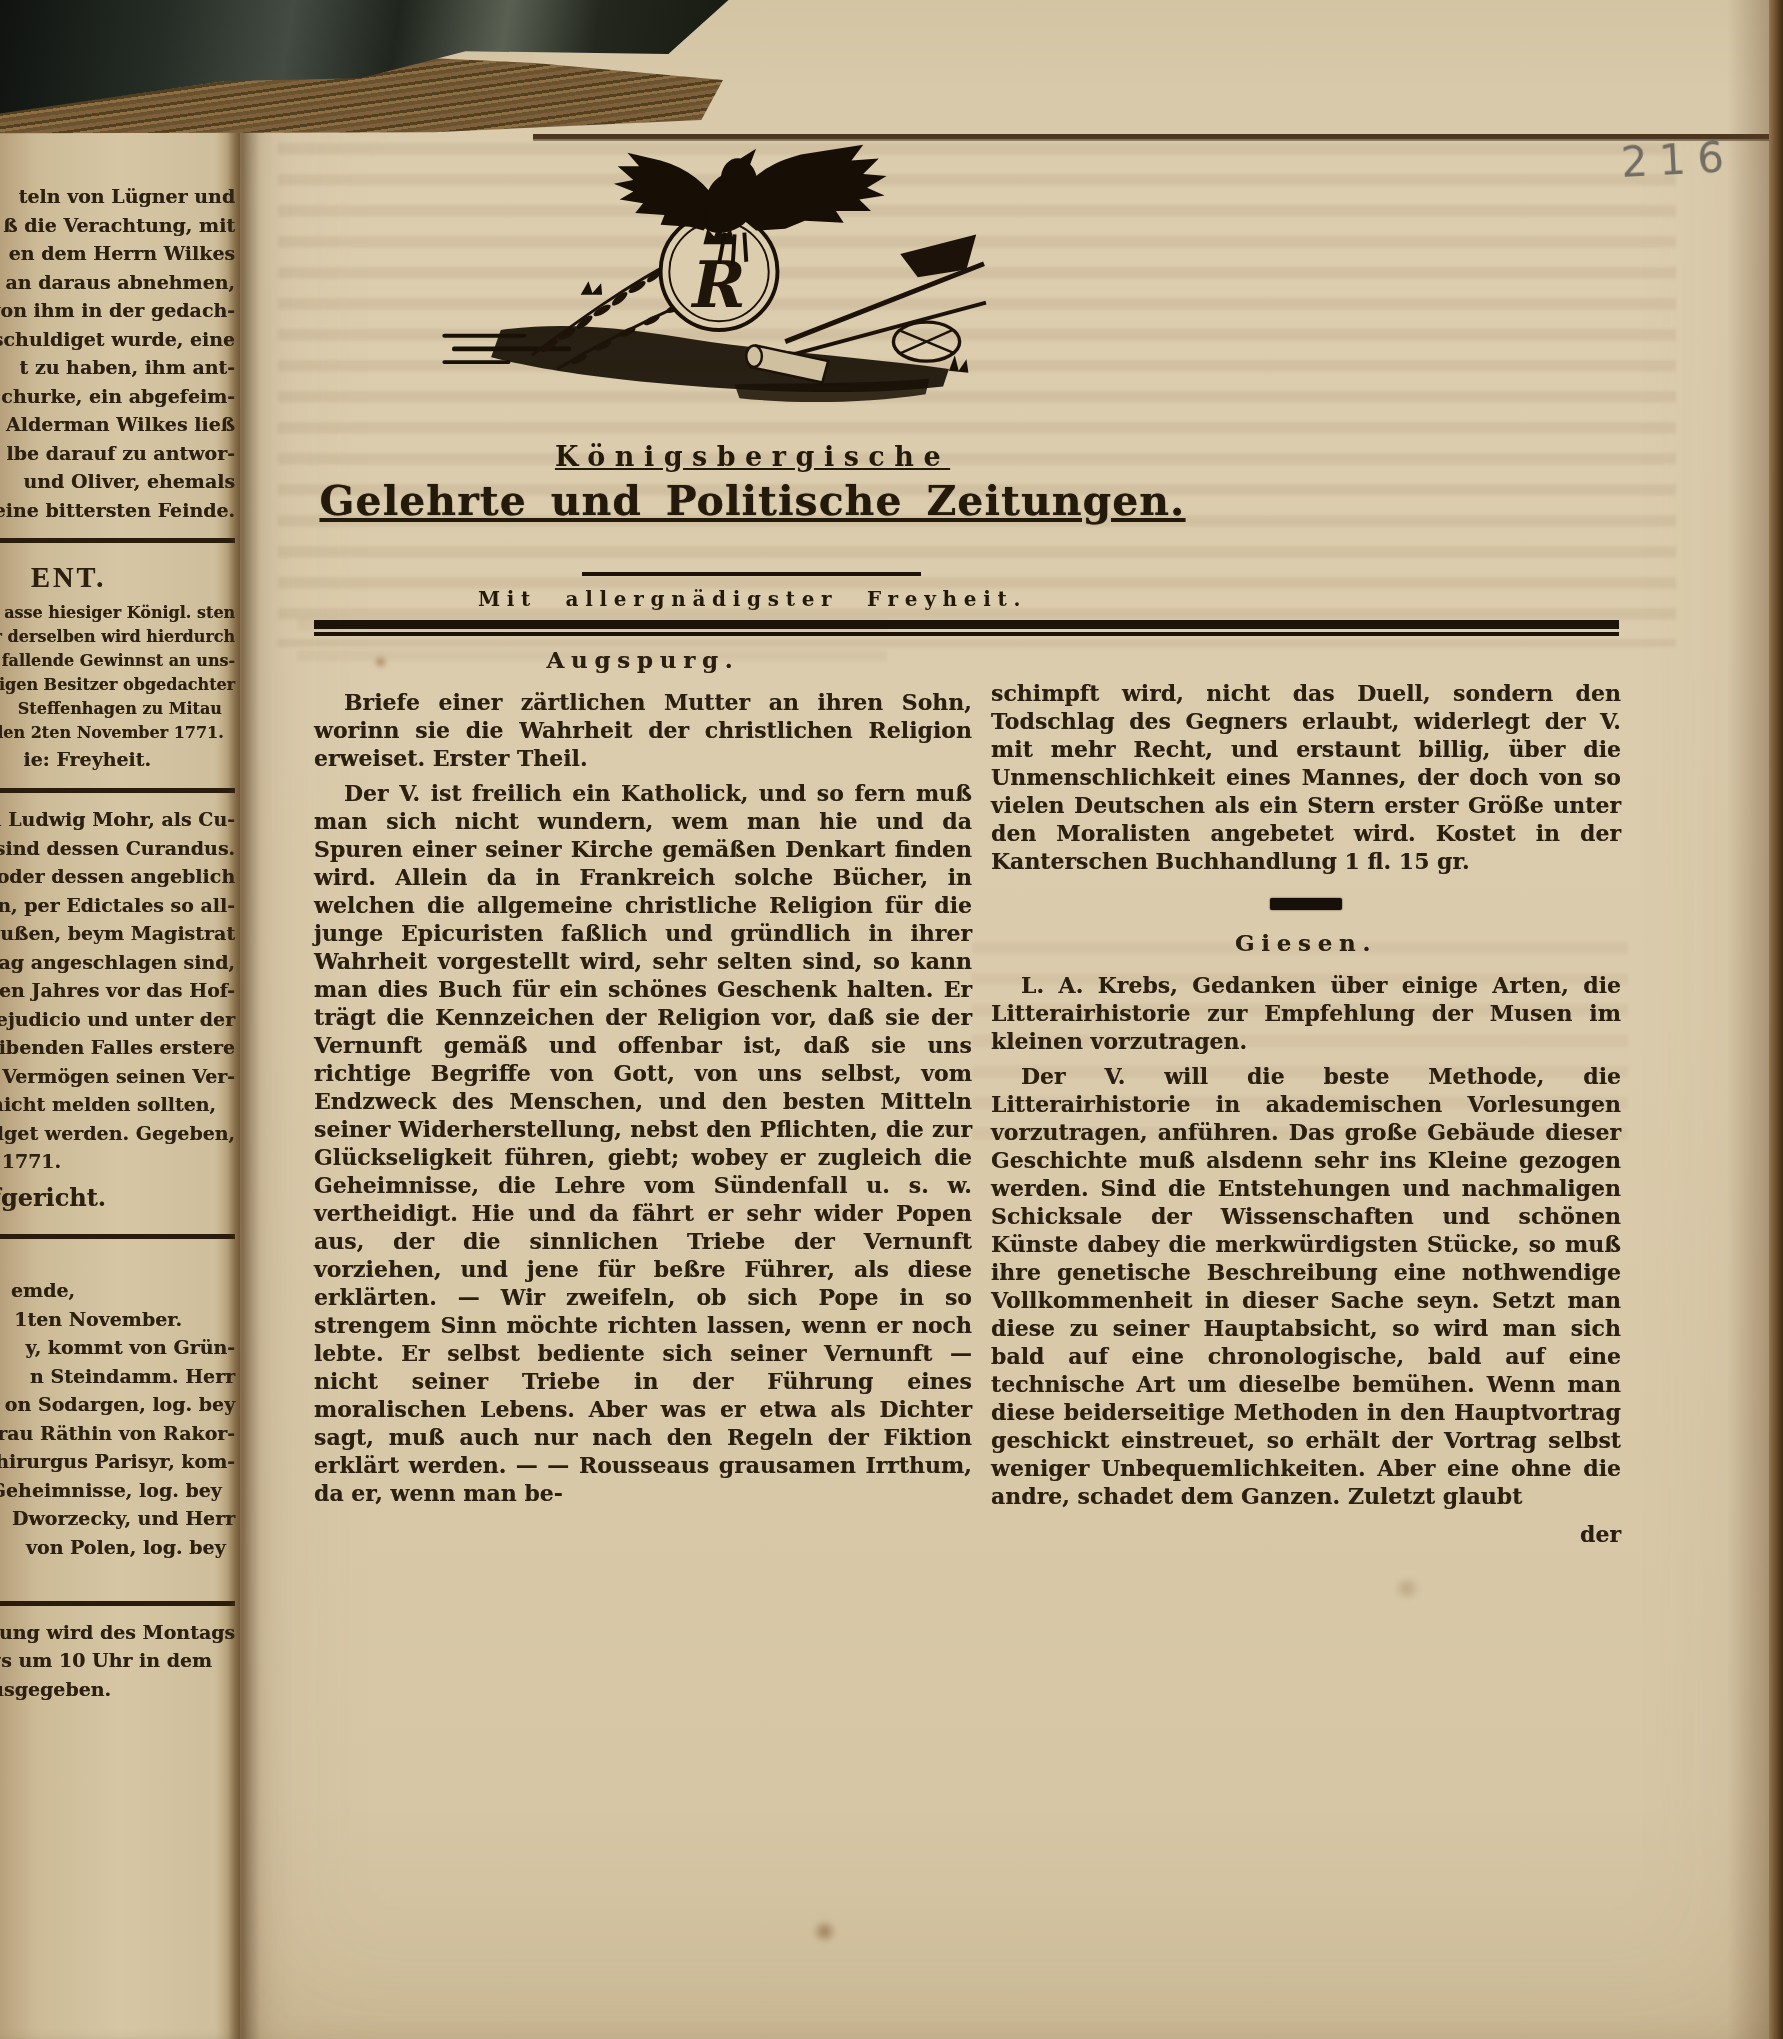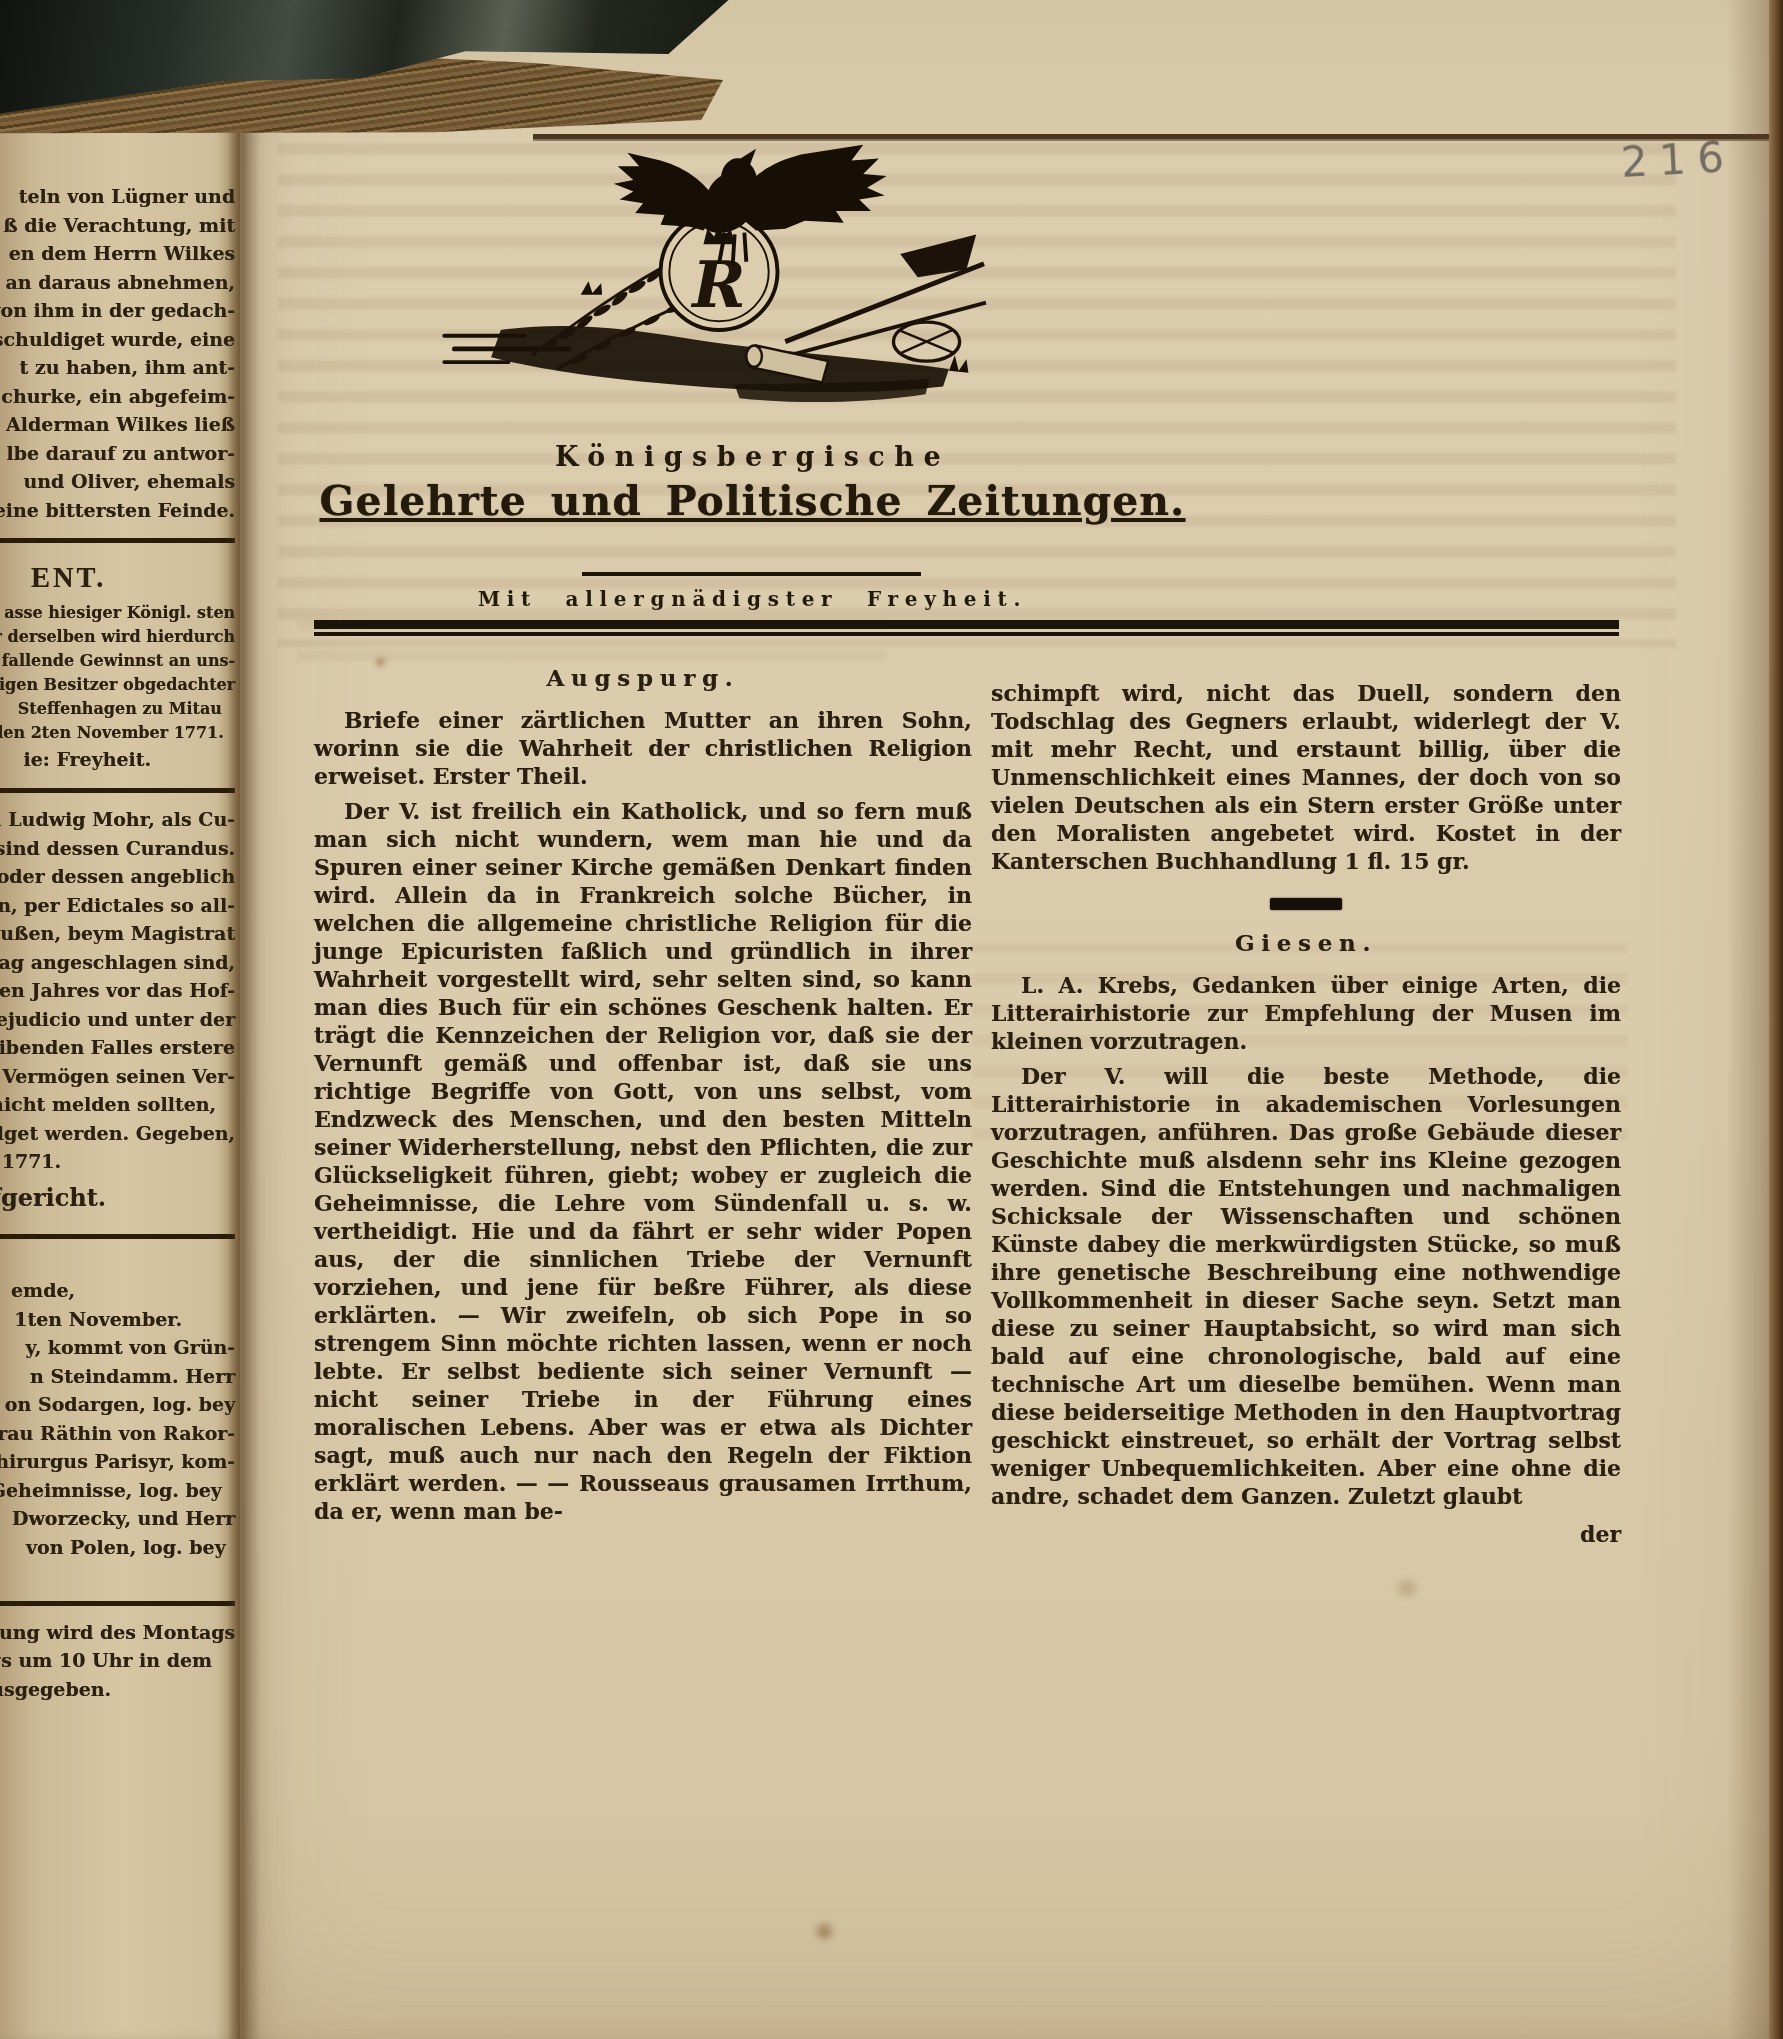--- a/index.html
+++ b/index.html
@@ -42,32 +42,32 @@
     clip-path:polygon(0 34%,40% 10%,74% 22%,100% 40%,97% 82%,60% 95%,0 96%);}
 
   
   .bleed{position:absolute;z-index:1;filter:blur(1.5px);
     background:repeating-linear-gradient(180deg,rgba(122,95,58,0) 0 8.6px,rgba(122,95,58,.22) 11.4px 20px,rgba(122,95,58,0) 23px 31px);}
   .stain{position:absolute;border-radius:50%;filter:blur(2.9px);z-index:1;}
 
   
   .masthead-svg{position:absolute;left:202px;top:139px;z-index:2;}
   .head-center{position:absolute;left:0;width:1025px;text-align:center;z-index:2;color:#241a0c;}
-  .kicker{top:441px;font:bold 27px "DejaVu Serif",serif;letter-spacing:9.5px;}
+  .kicker{top:441px;font:bold 27px "DejaVu Serif",serif;letter-spacing:9.5px;text-decoration:underline;}
   .big-title{top:477px;font:bold 41px/49px "DejaVu Serif",serif;letter-spacing:1px;word-spacing:8.6px;
              text-shadow:0 0 1px rgba(40,26,10,.7);text-decoration:underline;}
   .thin-rule{position:absolute;left:342px;top:572px;width:339px;height:3.8px;background:#1d1309;z-index:2;}
   .motto{top:587px;font:bold 20px "DejaVu Serif",serif;letter-spacing:6.7px;word-spacing:15px;}
   .double-rule{position:absolute;left:74px;top:620px;width:1305px;height:16px;z-index:2;
     background:linear-gradient(180deg,#1c130a 0 8.6px,rgba(0,0,0,0) 8.6px 12.4px,#1c130a 12.4px 15px);}
   .issue-line{top:645px;font:bold 24px "DejaVu Serif",serif;letter-spacing:1px;word-spacing:6.7px;}
 
   
   .col{position:absolute;z-index:2;color:#2a1f11;}
-  .col-left{left:74px;top:662px;width:658px;}
+  .col-left{left:74px;top:644px;width:658px;}
   .col-right{left:751px;top:679px;width:630px;}
   .col p{margin:0 0 6.7px 0;text-indent:30px;font:bold 22px/28px "DejaVu Serif",serif;
          text-align:justify;text-shadow:0 0 0.6px rgba(52,36,18,.55);}
   .col p.noindent{text-indent:0;}
   .col-heading{font:bold 23px "DejaVu Serif",serif;letter-spacing:6.7px;text-align:center;
                margin:1.9px 0 15px;text-shadow:0 0 0.6px rgba(52,36,18,.55);}
   .divider-bar{width:72px;height:12.4px;background:#17100a;margin:23px auto 19px;border-radius:1.9px;
                box-shadow:0 0 1.9px rgba(23,16,10,.8);}
   .catchword{font:bold 22px "DejaVu Serif",serif;text-align:right;margin-top:11px;
              text-shadow:0 0 0.6px rgba(52,36,18,.55);}

